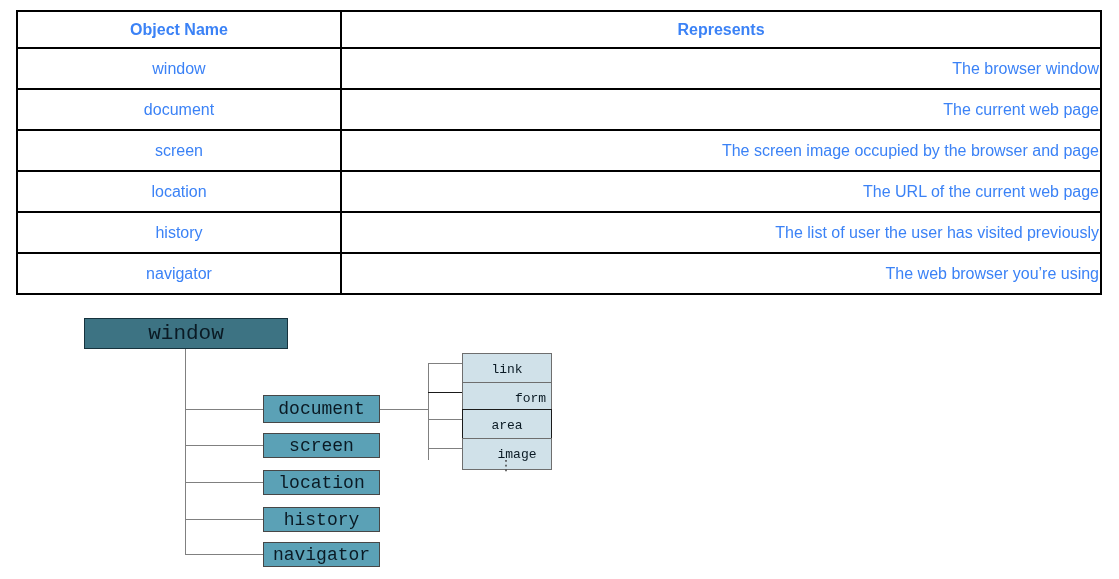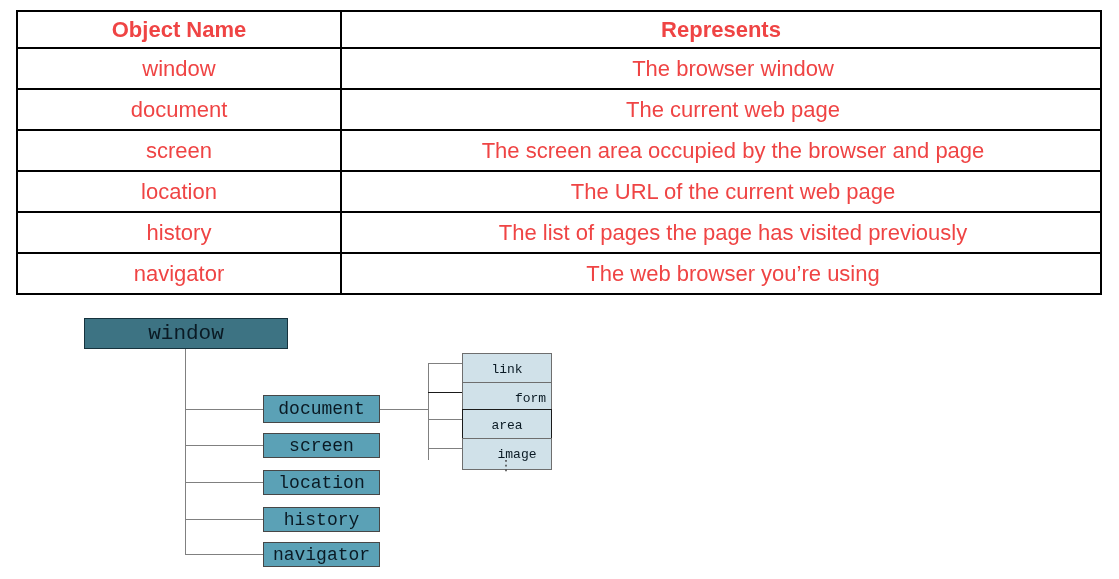--- a/index.html
+++ b/index.html
@@ -3,27 +3,27 @@
 <meta charset="utf-8">
 <style>
   html,body{margin:0;padding:0;background:#ffffff;}
   .page{position:relative;width:1119px;height:579px;background:#ffffff;overflow:hidden;}
 
   
   table.objects{
     position:absolute;left:16px;top:10px;width:1086px;
     border-collapse:collapse;table-layout:fixed;
     font-family:"Liberation Sans",sans-serif;
-    font-size:22px;color:#ef4444;
+    font-size:16px;color:#3b82f6;
   }
   table.objects th, table.objects td{border:2px solid #000;box-sizing:border-box;}
   table.objects th{height:37px;font-weight:bold;text-align:center;vertical-align:middle;}
   table.objects td{height:41px;vertical-align:middle;}
   td.c-name{text-align:center;}
-  td.c-rep{text-align:center;padding-left:25px;}
+  td.c-rep{text-align:right;padding-left:25px;}
 
   
   .diagram{position:absolute;left:0;top:0;width:100%;height:100%;}
   .node{
     position:absolute;box-sizing:border-box;
     display:flex;align-items:center;justify-content:center;
     font-family:"Liberation Mono","DejaVu Sans Mono",monospace;
     color:#0a1a24;white-space:nowrap;
   }
   .node-root{left:84px;top:318px;width:204px;height:31px;
@@ -84,29 +84,29 @@
       <tr>
         <td class="c-name">window</td>
         <td class="c-rep">The browser window</td>
       </tr>
       <tr>
         <td class="c-name">document</td>
         <td class="c-rep">The current web page</td>
       </tr>
       <tr>
         <td class="c-name">screen</td>
-        <td class="c-rep">The screen area occupied by the browser and page</td>
+        <td class="c-rep">The screen image occupied by the browser and page</td>
       </tr>
       <tr>
         <td class="c-name">location</td>
         <td class="c-rep">The URL of the current web page</td>
       </tr>
       <tr>
         <td class="c-name">history</td>
-        <td class="c-rep">The list of pages the page has visited previously</td>
+        <td class="c-rep">The list of user the user has visited previously</td>
       </tr>
       <tr>
         <td class="c-name">navigator</td>
         <td class="c-rep">The web browser you’re using</td>
       </tr>
     </tbody>
   </table>
 
   <div class="diagram">
 

